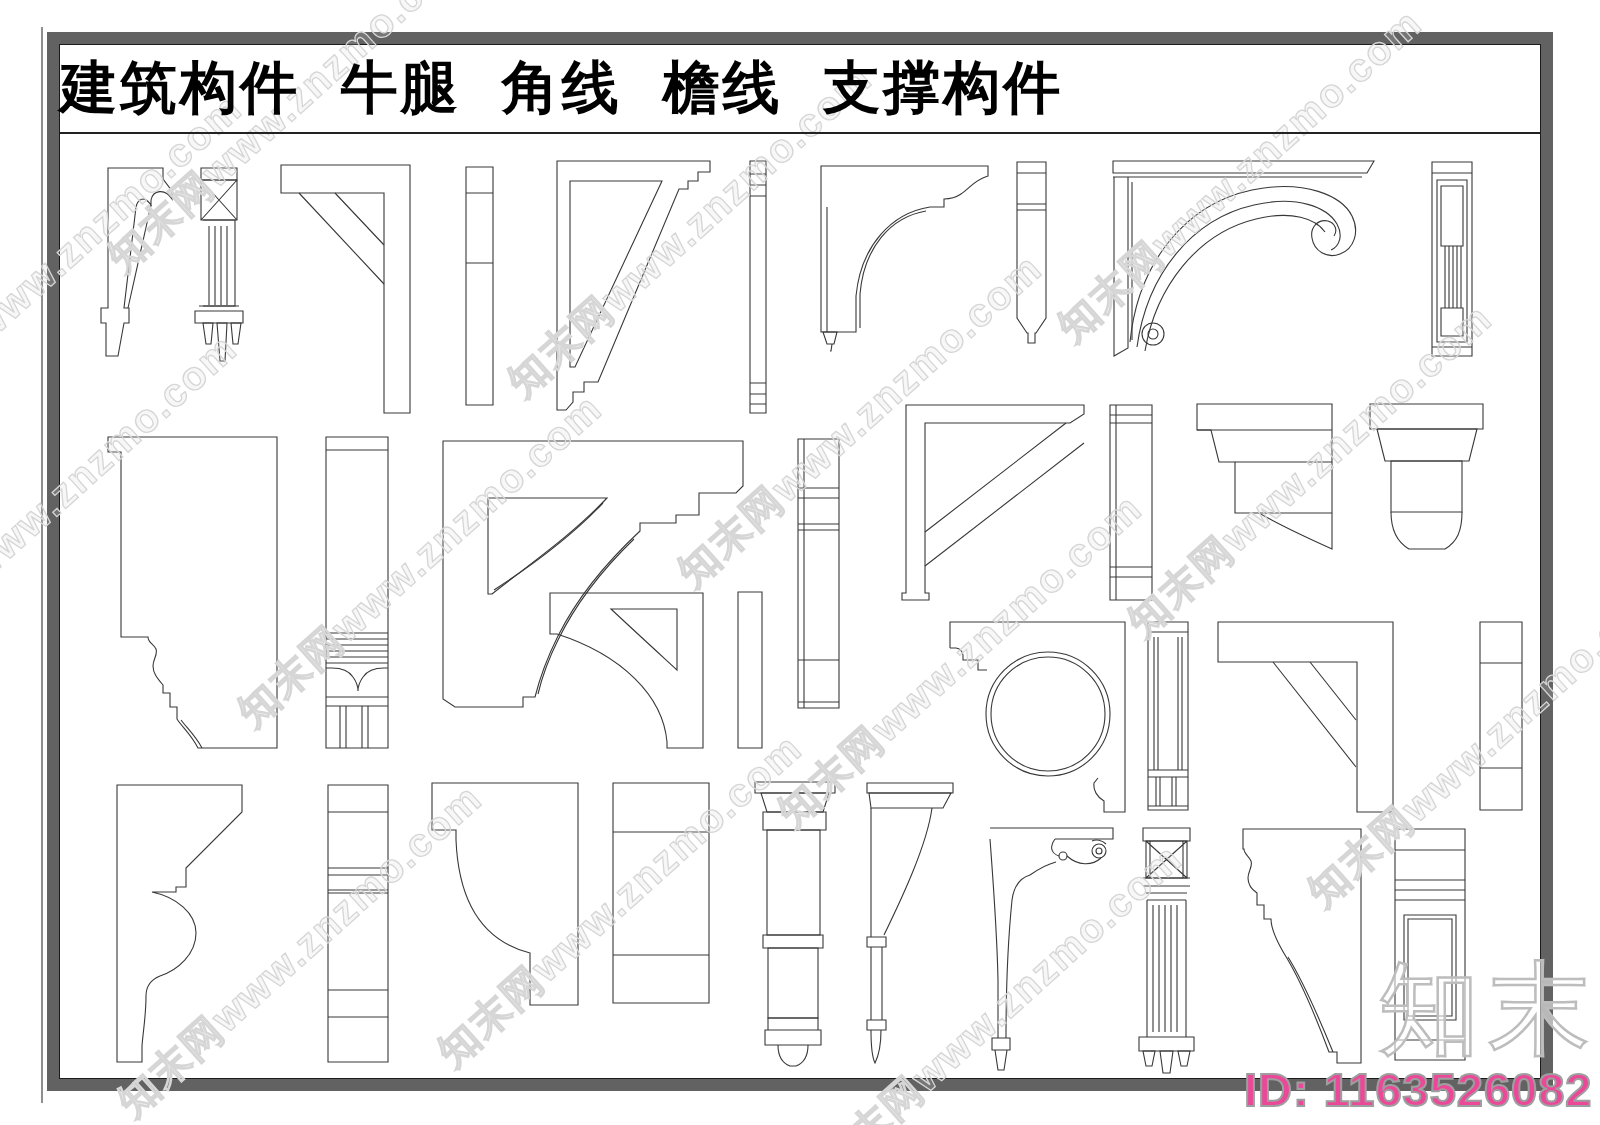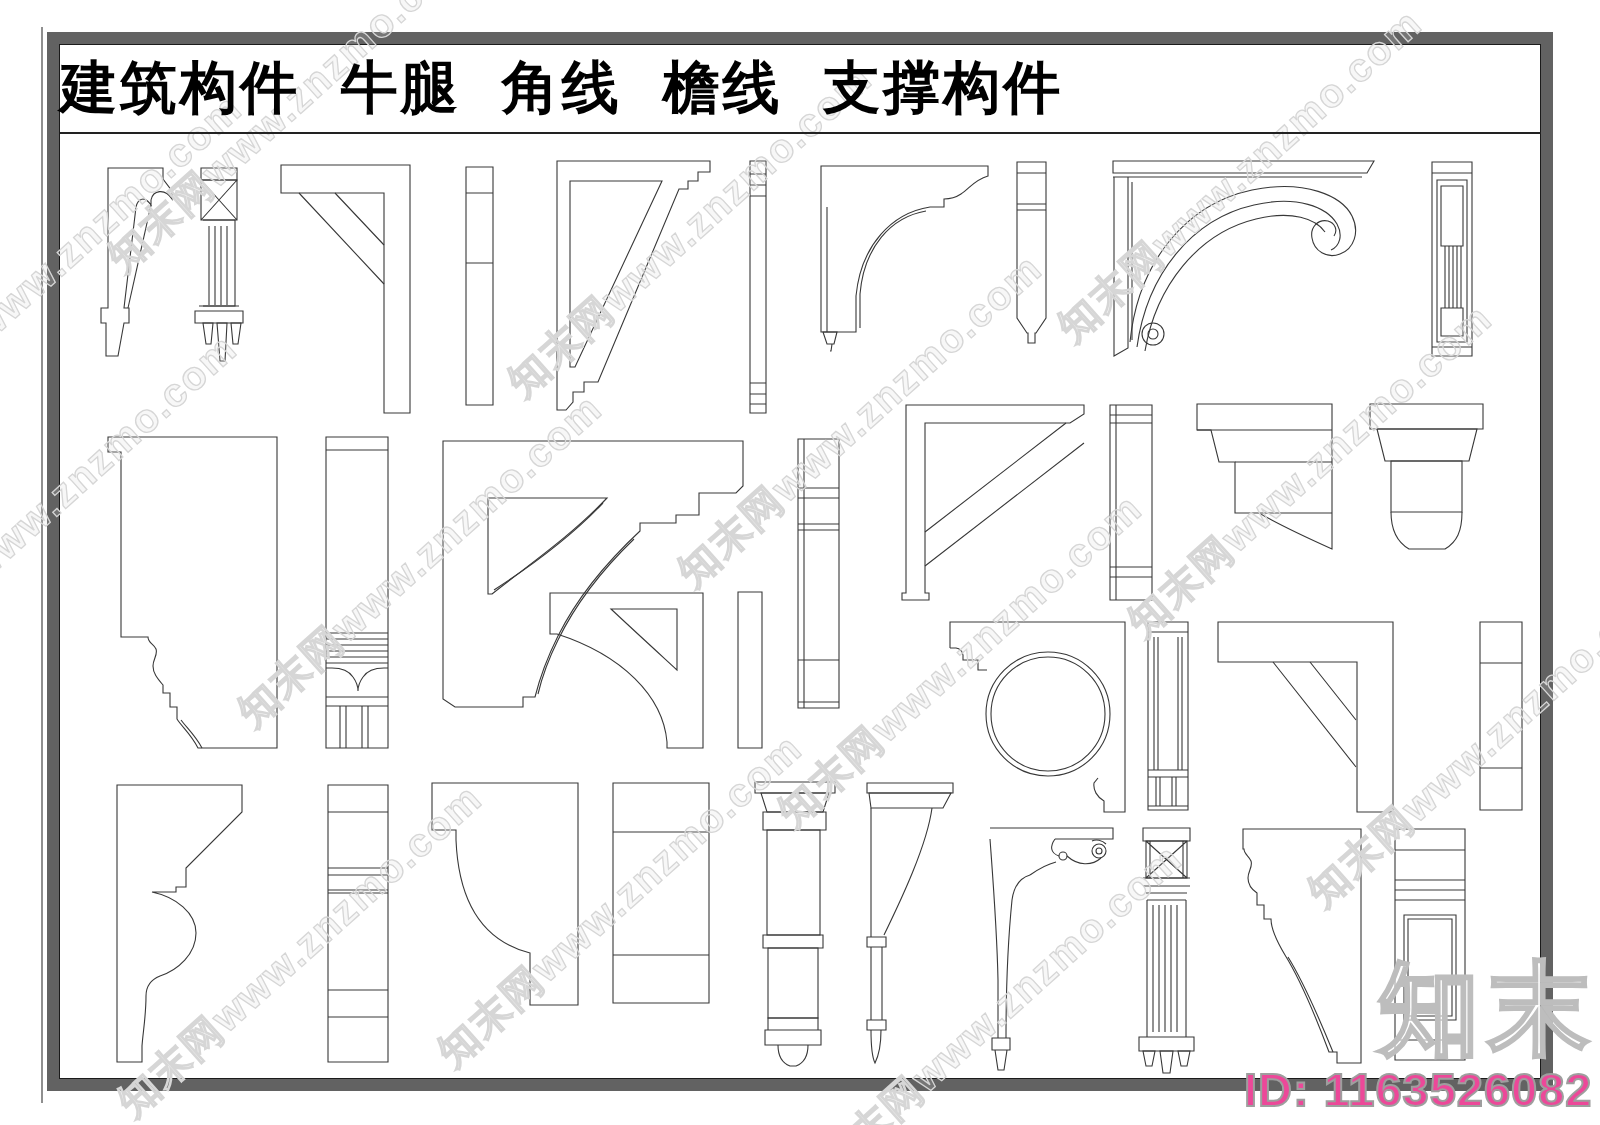--- a/index.html
+++ b/index.html
@@ -13,21 +13,21 @@
   .title{position:absolute;left:60px;top:50px;width:1480px;
          font-size:57px;font-weight:bold;color:#000;letter-spacing:3px;word-spacing:22px;
          z-index:4;white-space:nowrap;}
   .title-rule{position:absolute;left:60px;top:132px;width:1481px;height:2px;background:#222;z-index:4;}
   .cad{position:absolute;left:0;top:0;z-index:2;}
   .cad path, .cad line, .cad circle, .cad rect{fill:none;stroke:#383838;stroke-width:1.1;}
   .wm-layer{position:absolute;left:0;top:0;width:1600px;height:1125px;z-index:3;pointer-events:none;}
   .wm{position:absolute;font-size:40px;font-weight:bold;letter-spacing:2px;white-space:nowrap;
       color:rgba(210,210,210,0.18);-webkit-text-stroke:1.3px #d6d6d6;
       transform:translate(-50%,-50%) rotate(-42deg);}
-  .logo{position:absolute;left:1378px;top:958px;font-size:102px;font-weight:bold;letter-spacing:8px;
+  .logo{position:absolute;left:1378px;top:958px;font-size:102px;font-weight:normal;letter-spacing:8px;
         color:rgba(255,255,255,0.55);-webkit-text-stroke:2.5px #bdbdbd;z-index:6;line-height:1;}
   .id-label{position:absolute;left:1244px;top:1066px;font-size:47px;font-weight:bold;letter-spacing:1px;
         color:#ec4899;-webkit-text-stroke:2px #9e9e9e;z-index:7;line-height:1;white-space:nowrap;}
 </style>
 </head>
 <body>
 
 <div class="page">
 
   <div class="outer-line"></div>

